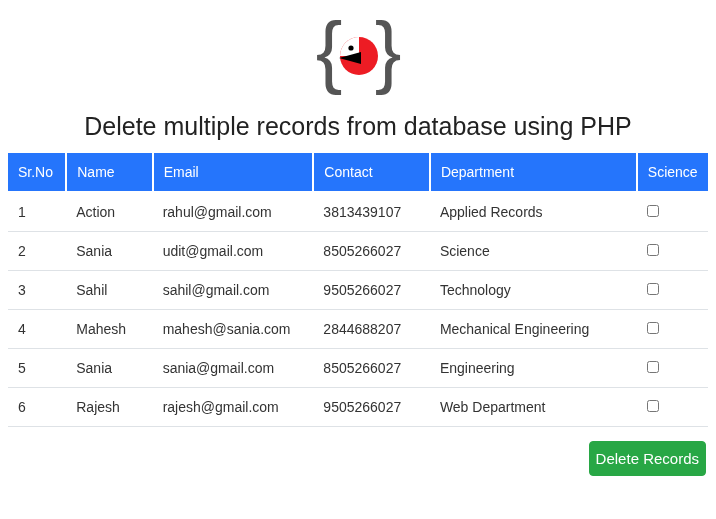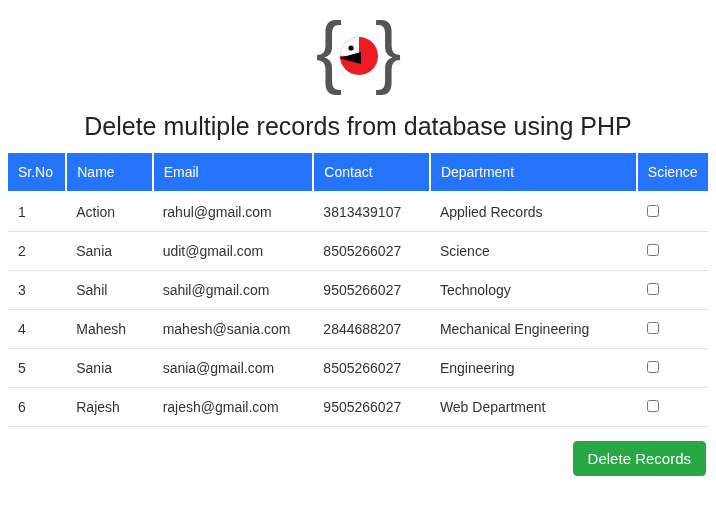--- a/index.html
+++ b/index.html
@@ -60,21 +60,21 @@
       display: flex;
       justify-content: flex-end;
       margin-top: 14px;
       padding-right: 2px;
     }
     .btn-delete {
       background: #28a745;
       color: #fff;
       border: 1px solid #28a745;
       border-radius: 4px;
-      padding: 8px 14px;
+      padding: 8px 6px;
       font-size: 15px;
       cursor: pointer;
     }
   </style>
 </head>
 <body>
 
 <div class="logo">
   <svg width="95" height="90" viewBox="0 0 95 90">
 

